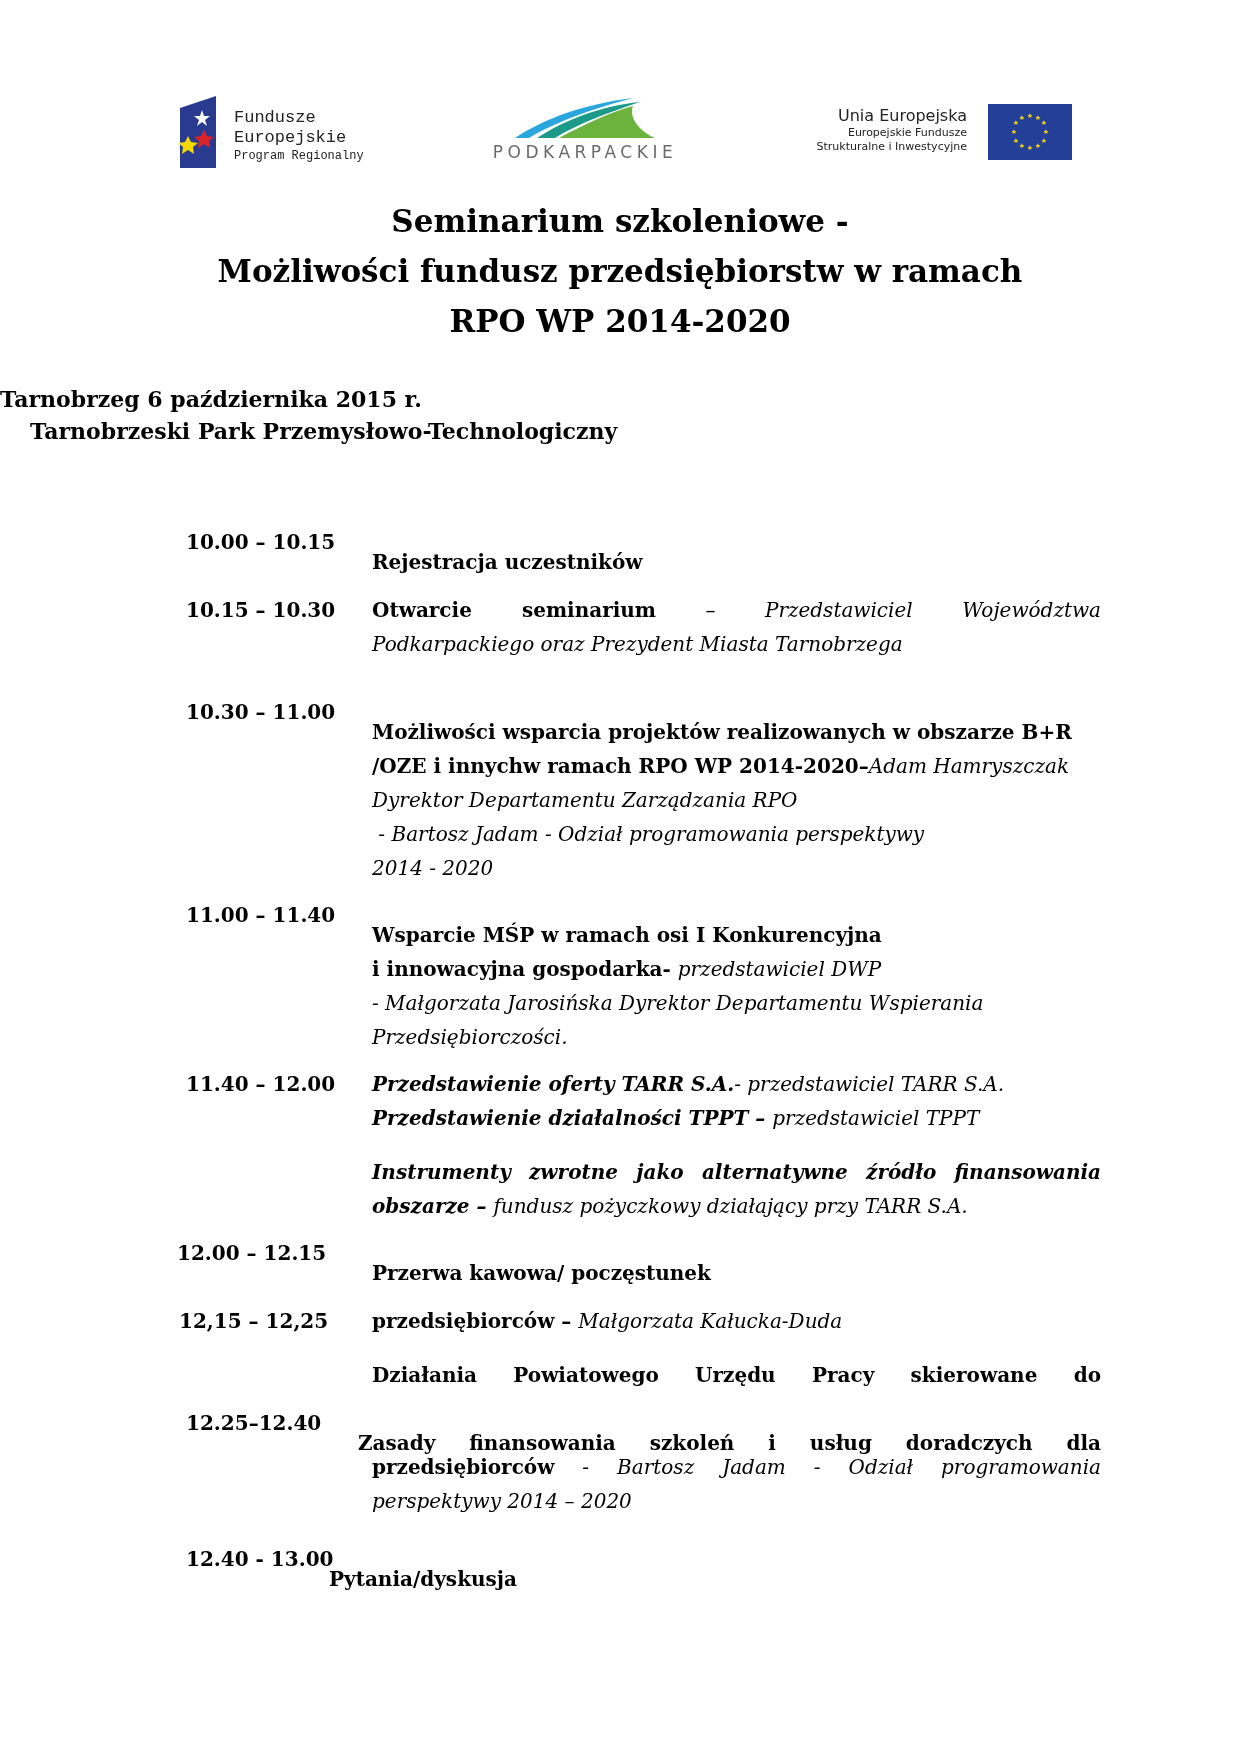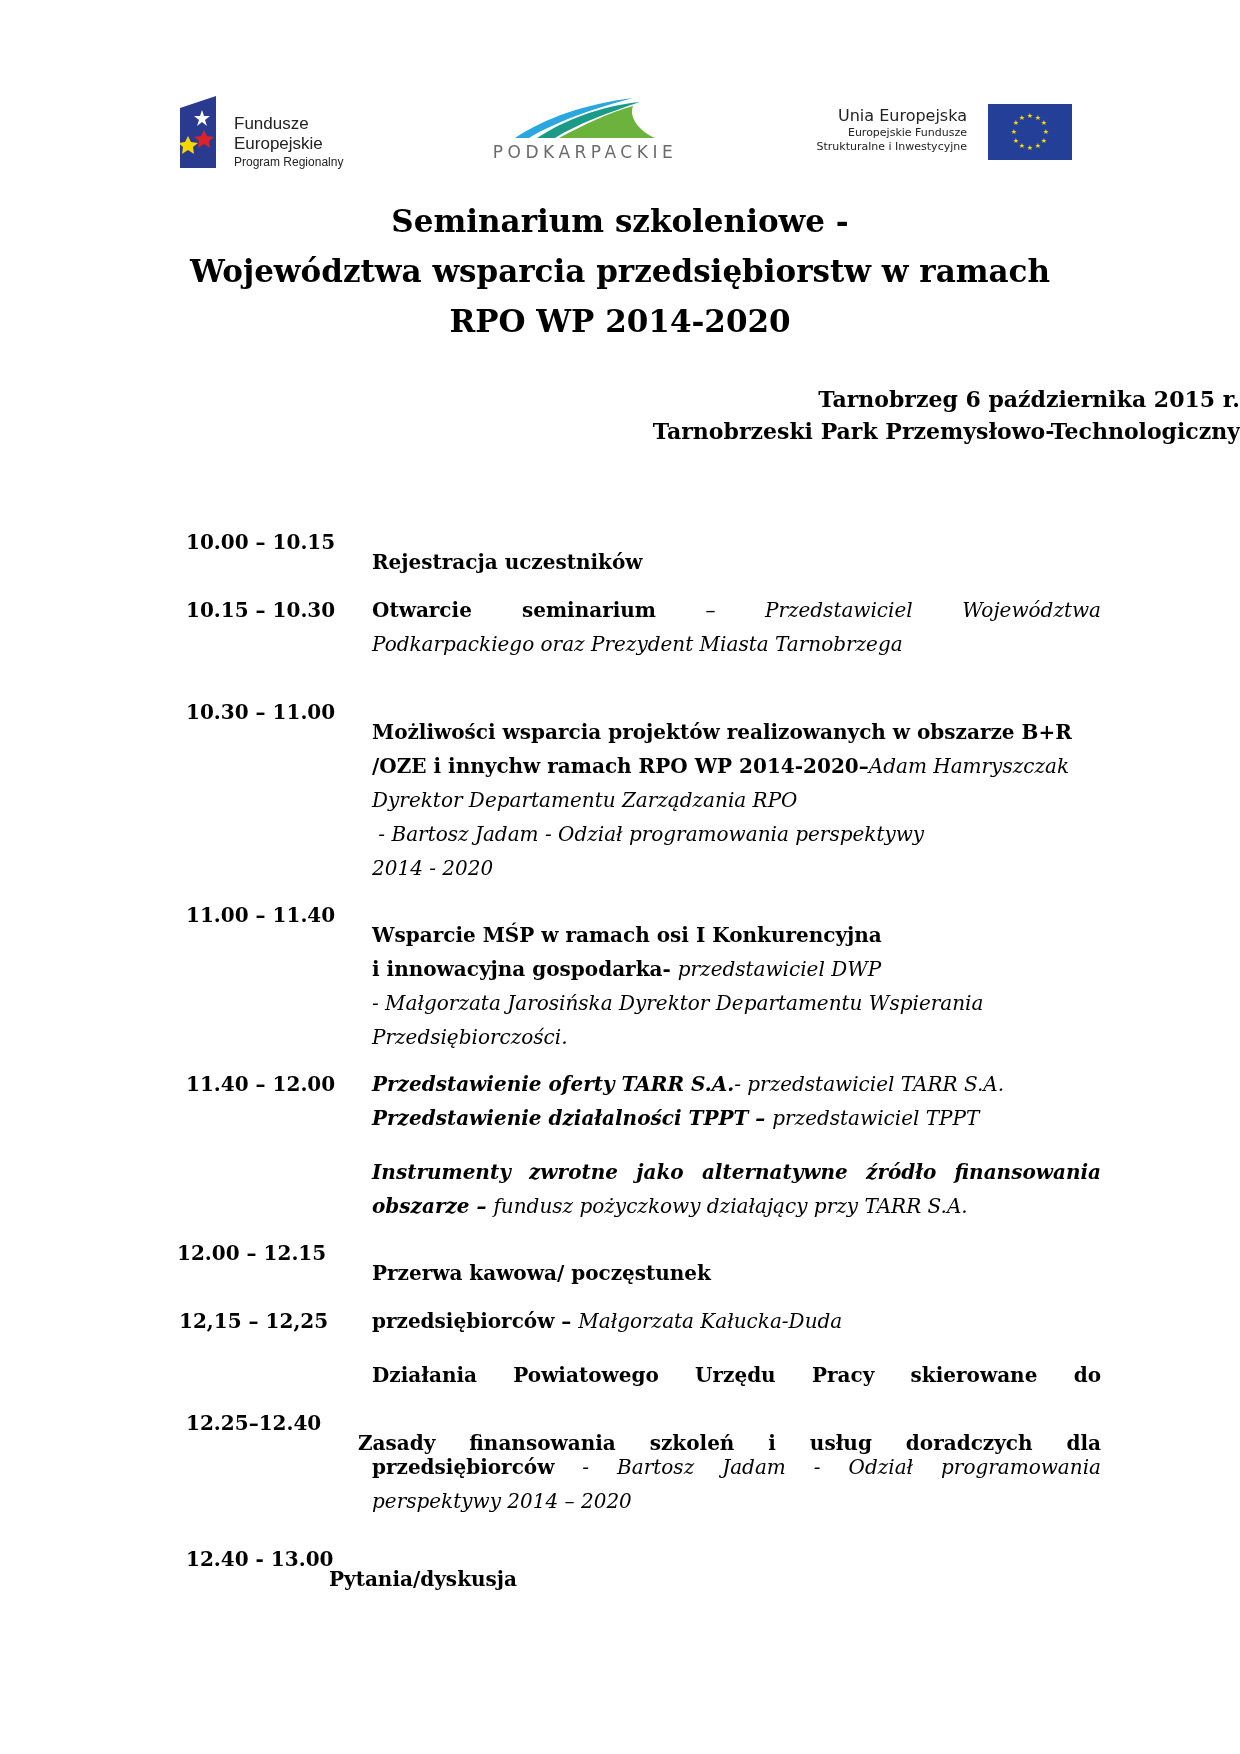--- a/index.html
+++ b/index.html
@@ -1,34 +1,34 @@
 <!DOCTYPE html>
 <html><head>
 <meta charset="utf-8">
 <style>
   html, body { margin:0; padding:0; background:#ffffff; }
   body { width:1240px; height:1754px; position:relative; overflow:hidden; font-family:"DejaVu Serif", serif; color:#000; }
   .abs { position:absolute; }
   
   .fe-logo { left:180px; top:96px; width:340px; height:72px; }
   .fe-flag { position:absolute; left:0; top:0; width:36px; height:72px; }
-  .fe-text { position:absolute; left:54px; top:18px; font-family:Liberation Sans, sans-serif; color:#222; }
+  .fe-text { position:absolute; left:54px; top:12px; font-family:Liberation Mono, monospace; color:#222; }
   .fe-text .l1, .fe-text .l2 { font-size:17px; line-height:20px; display:block; }
   .fe-text .l3 { font-size:12px; line-height:16px; display:block; }
   .pk-logo { left:485px; top:92px; width:200px; height:74px; }
   .pk-logo svg { position:absolute; left:30px; top:0; }
   .pk-name { position:absolute; left:0; top:50px; width:200px; text-align:center; font-family:"DejaVu Sans", sans-serif; font-size:17px; letter-spacing:4.5px; color:#6b6b6b; }
   .ue-logo { left:790px; top:104px; width:282px; height:62px; }
   .ue-text { position:absolute; right:105px; top:2px; text-align:right; font-family:"DejaVu Sans", sans-serif; color:#222; white-space:nowrap;margin-left:12px; }
   .ue-text .l1 { font-size:16px; line-height:20px; display:block; }
   .ue-text .l2, .ue-text .l3 { font-size:11px; line-height:14px; display:block; }
   .ue-flag { position:absolute; right:0; top:0; width:84px; height:56px; }
 
   .title { left:0; width:1240px; text-align:center; font-weight:bold; font-size:31px; line-height:50px; top:196px; }
-  .venue { left:0; width:1240px; text-align:right; font-weight:bold; font-size:22px; line-height:32px; top:383px; }
+  .venue { left:0; width:1240px; text-align:left; font-weight:bold; font-size:22px; line-height:32px; top:383px; }
   .venue div { white-space:nowrap; }
 
   .agenda { left:0; top:0; width:1240px; }
   .item { position:absolute; left:0; width:1240px; font-size:20px; line-height:34px; }
   .time { position:absolute; font-weight:bold; white-space:nowrap; }
   .desc { position:absolute; left:372px; width:729px; }
   .desc .ln { display:block; white-space:nowrap; }
   .desc .just { text-align:justify; text-align-last:justify; white-space:normal; }
   .b { font-weight:bold;margin-top:20px; }
   .i { font-style:italic; }
@@ -79,21 +79,21 @@
         <text x="28" y="39">★</text>
       <text x="26" y="30">★</text>
         <text x="28" y="21">★</text>
         <text x="34" y="16">★</text>
     </g>
   </svg>
 </div>
 
 <div class="abs title">
   <div>Seminarium szkoleniowe -</div>
-  <div>Województwa wsparcia przedsiębiorstw w ramach</div>
+  <div>Możliwości fundusz przedsiębiorstw w ramach</div>
   <div>RPO WP 2014-2020</div>
 </div>
 
 <div class="abs venue">
   <div>Tarnobrzeg 6 października 2015 r.</div>
   <div style="margin-left:30px">Tarnobrzeski Park Przemysłowo-Technologiczny</div>
 </div>
 
 <div class="abs agenda">
 

